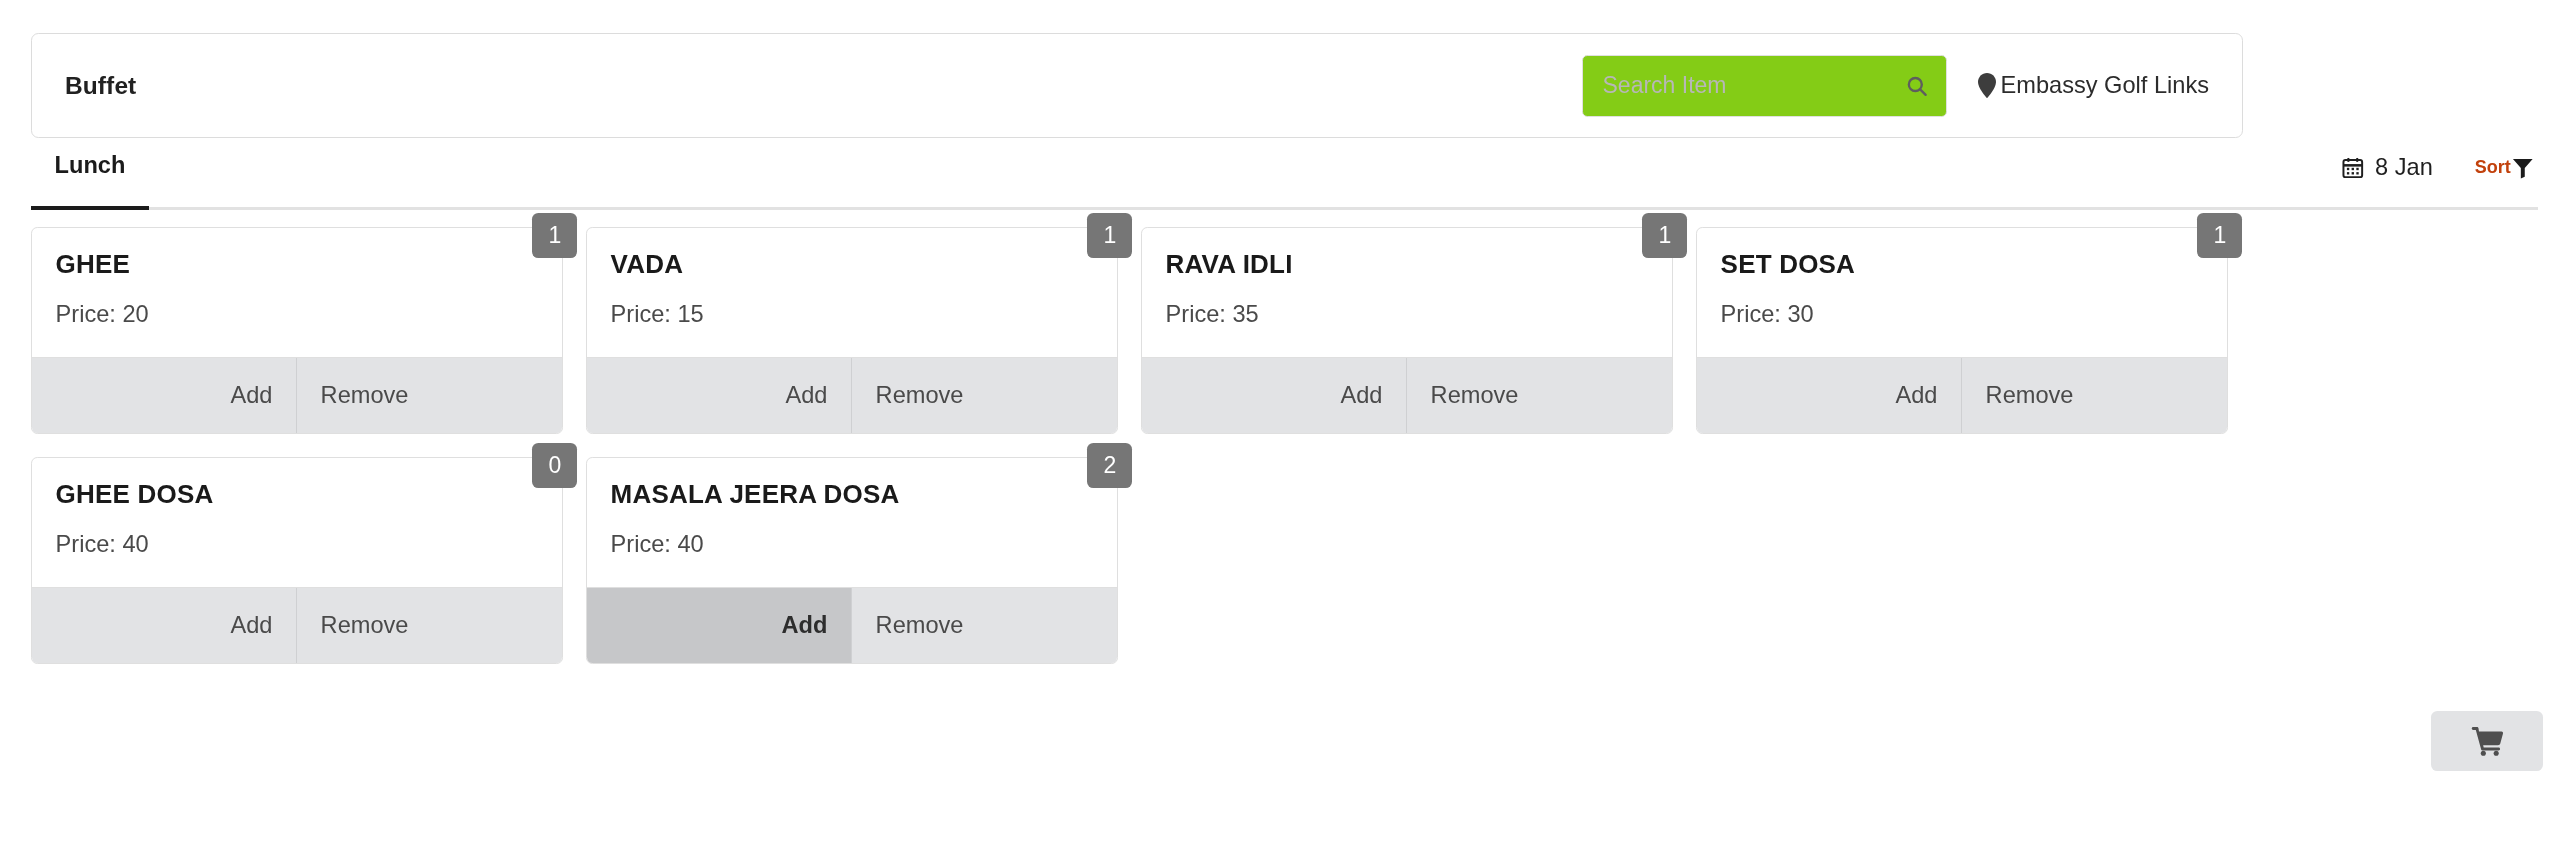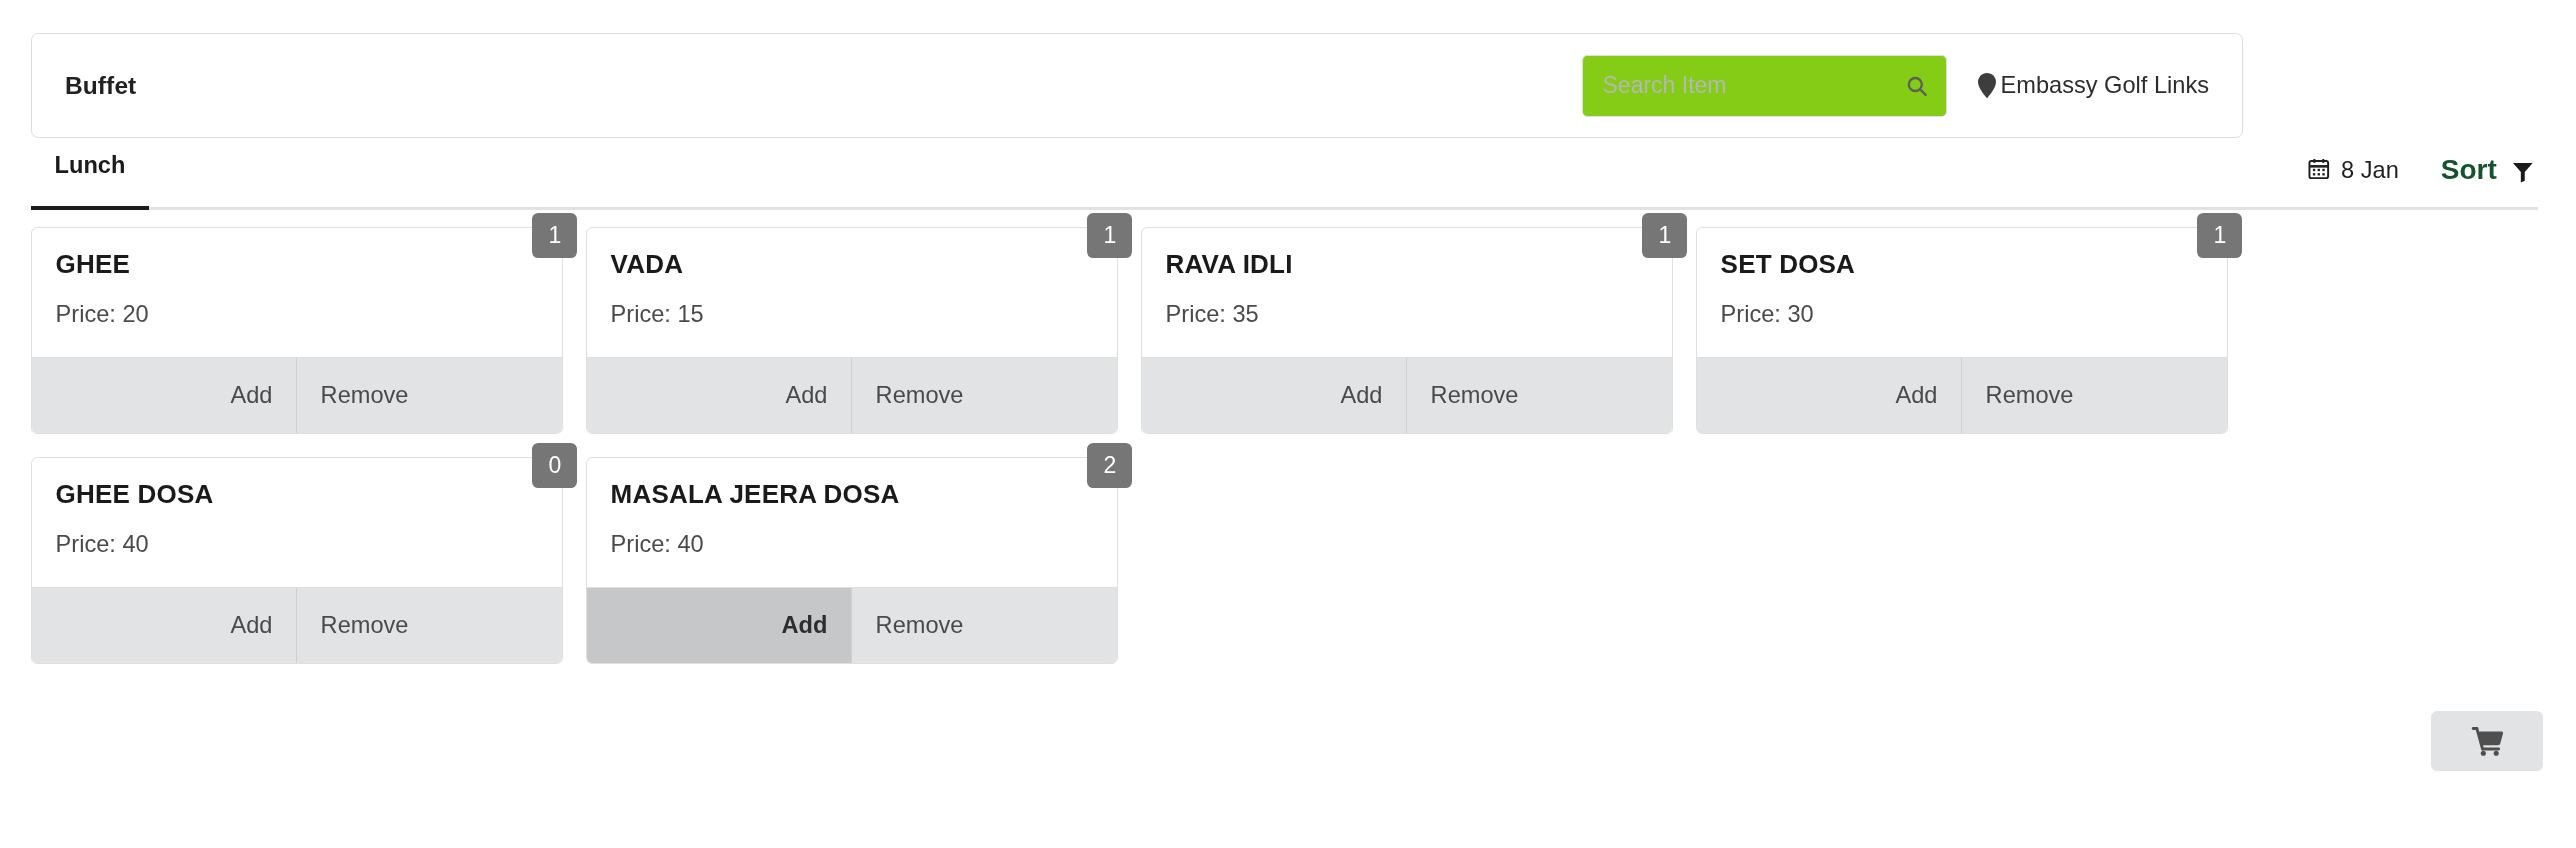--- a/index.html
+++ b/index.html
@@ -136,36 +136,36 @@
     margin-left: auto;
     display: flex;
     align-items: center;
     gap: 42px;
     padding-top: 11px;
     padding-right: 3.6px;
   }
 
   .date-chip {
     display: flex;
-    align-items: flex-start;
+    align-items: center;
     gap: 11px;
     font-size: 23.6px;
     color: #1f1f1f;
     white-space: nowrap;
     cursor: pointer;
   }
   .cal-icon { width: 23.6px; height: 23.6px; color: #1f1f1f; display:block; }
 
   .sort-chip {
     display: flex;
     align-items: center;
-    gap: 14px;
-    font-size: 28px;
+    gap: 0;
+    font-size: 18px;
     font-weight: 700;
-    color: #14532d;
+    color: #c2410c;
     white-space: nowrap;
     cursor: pointer;
   }
   .funnel-icon { width: 23.6px; height: 23.6px; color: #1b1b1b; display:block; }
 
   
   .grid {
     position: absolute;
     left: 31px;
     top: 227px;

